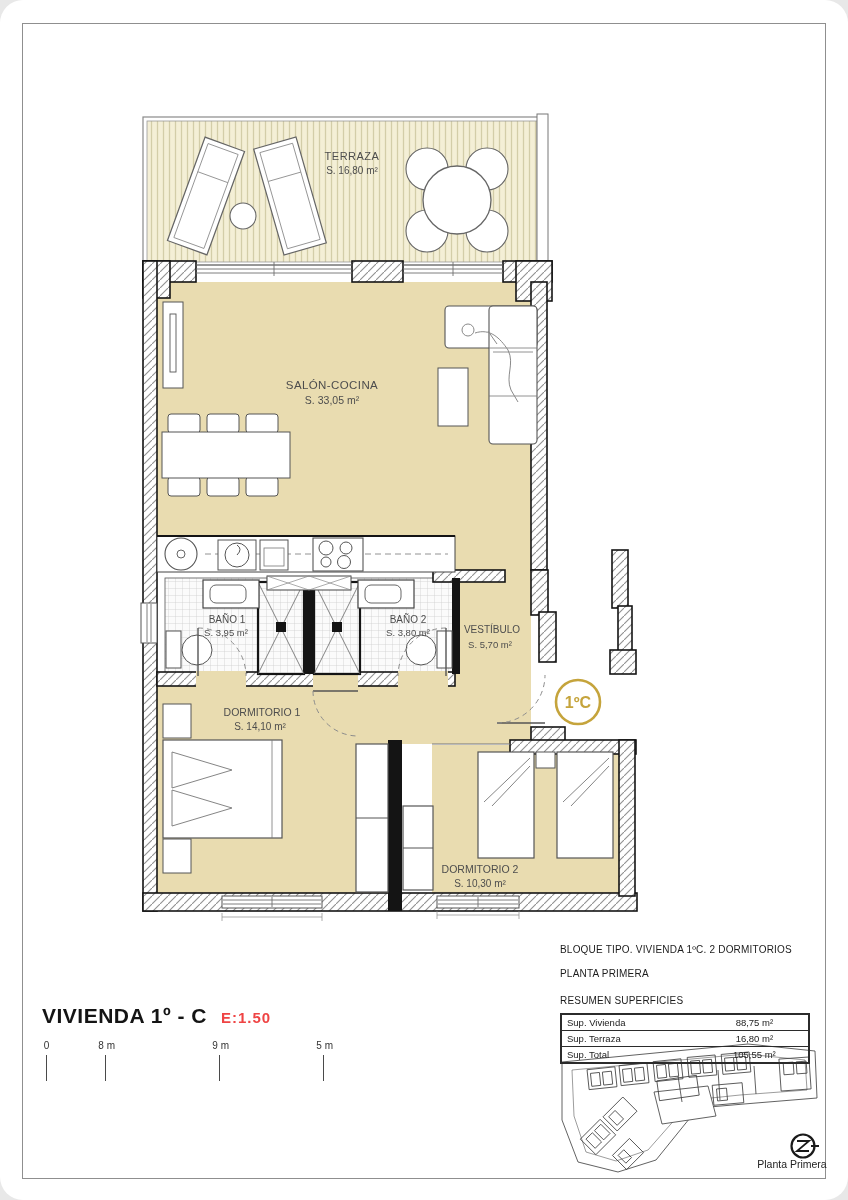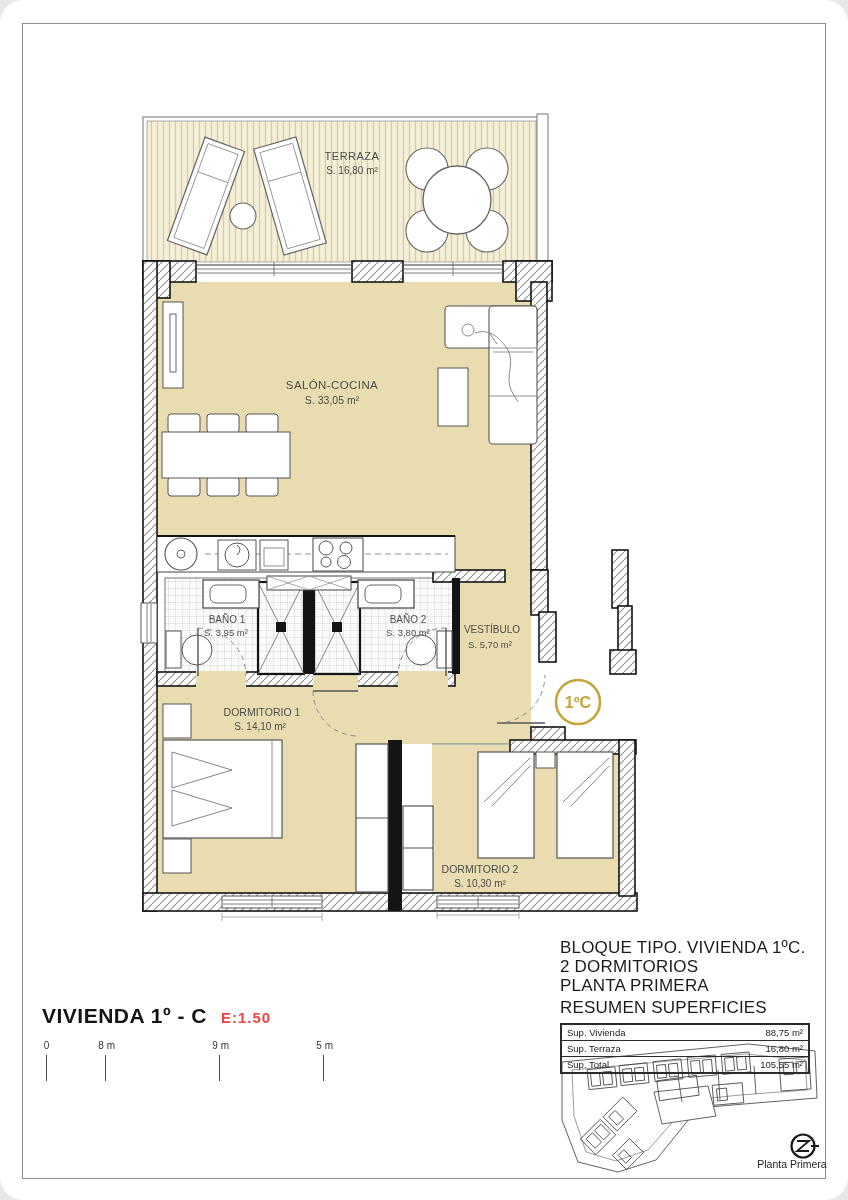--- a/index.html
+++ b/index.html
@@ -9,26 +9,26 @@
                border:1px solid #8f8f8f;pointer-events:none;}
   svg{position:absolute;left:0;top:0;}
   .title-block{position:absolute;left:42px;top:1004px;white-space:nowrap;}
   .title-block .main{font-size:21px;font-weight:bold;color:#141414;letter-spacing:.5px;text-align:center;}
   .title-block .scale{font-size:15px;font-weight:bold;color:#ef4444;margin-left:14px;letter-spacing:1px;}
   .scalebar{position:absolute;left:42px;top:1040px;width:340px;height:50px;}
   .tick{position:absolute;top:0;}
   .tick .lbl{font-size:10px;color:#333;display:block;transform:translateX(-40%);margin-bottom:4px;}
   .tick .line{width:1px;height:26px;background:#4a4a4a;}
   .summary{position:absolute;left:560px;top:938px;width:250px;}
-  .summary .h{font-size:17px;color:#1c1c1c;line-height:19px;letter-spacing:.2px;}
+  .summary .h{font-size:10px;color:#1c1c1c;line-height:24px;letter-spacing:.2px;}
   .summary .h3{margin-top:3px;}
-  .summary table{margin-top:6px;width:100%;border-collapse:collapse;border:2px solid #2b2b2b;}
+  .summary table{width:100%;border-collapse:collapse;border:2px solid #2b2b2b;}
   .summary td{border-top:1px solid #2b2b2b;border-bottom:1px solid #2b2b2b;
               font-size:9.5px;color:#222;padding:2px 5px;height:11px;}
-  .summary td.val{text-align:right;}
+  .summary td.val{text-align:center;}
 </style>
 </head>
 <body>
 
 <div class="page">
   <div class="page-border"></div>
 
   <svg width="848" height="1200" viewBox="0 0 848 1200">
     <defs>
       <pattern id="stripes" width="6" height="6" patternUnits="userSpaceOnUse">

